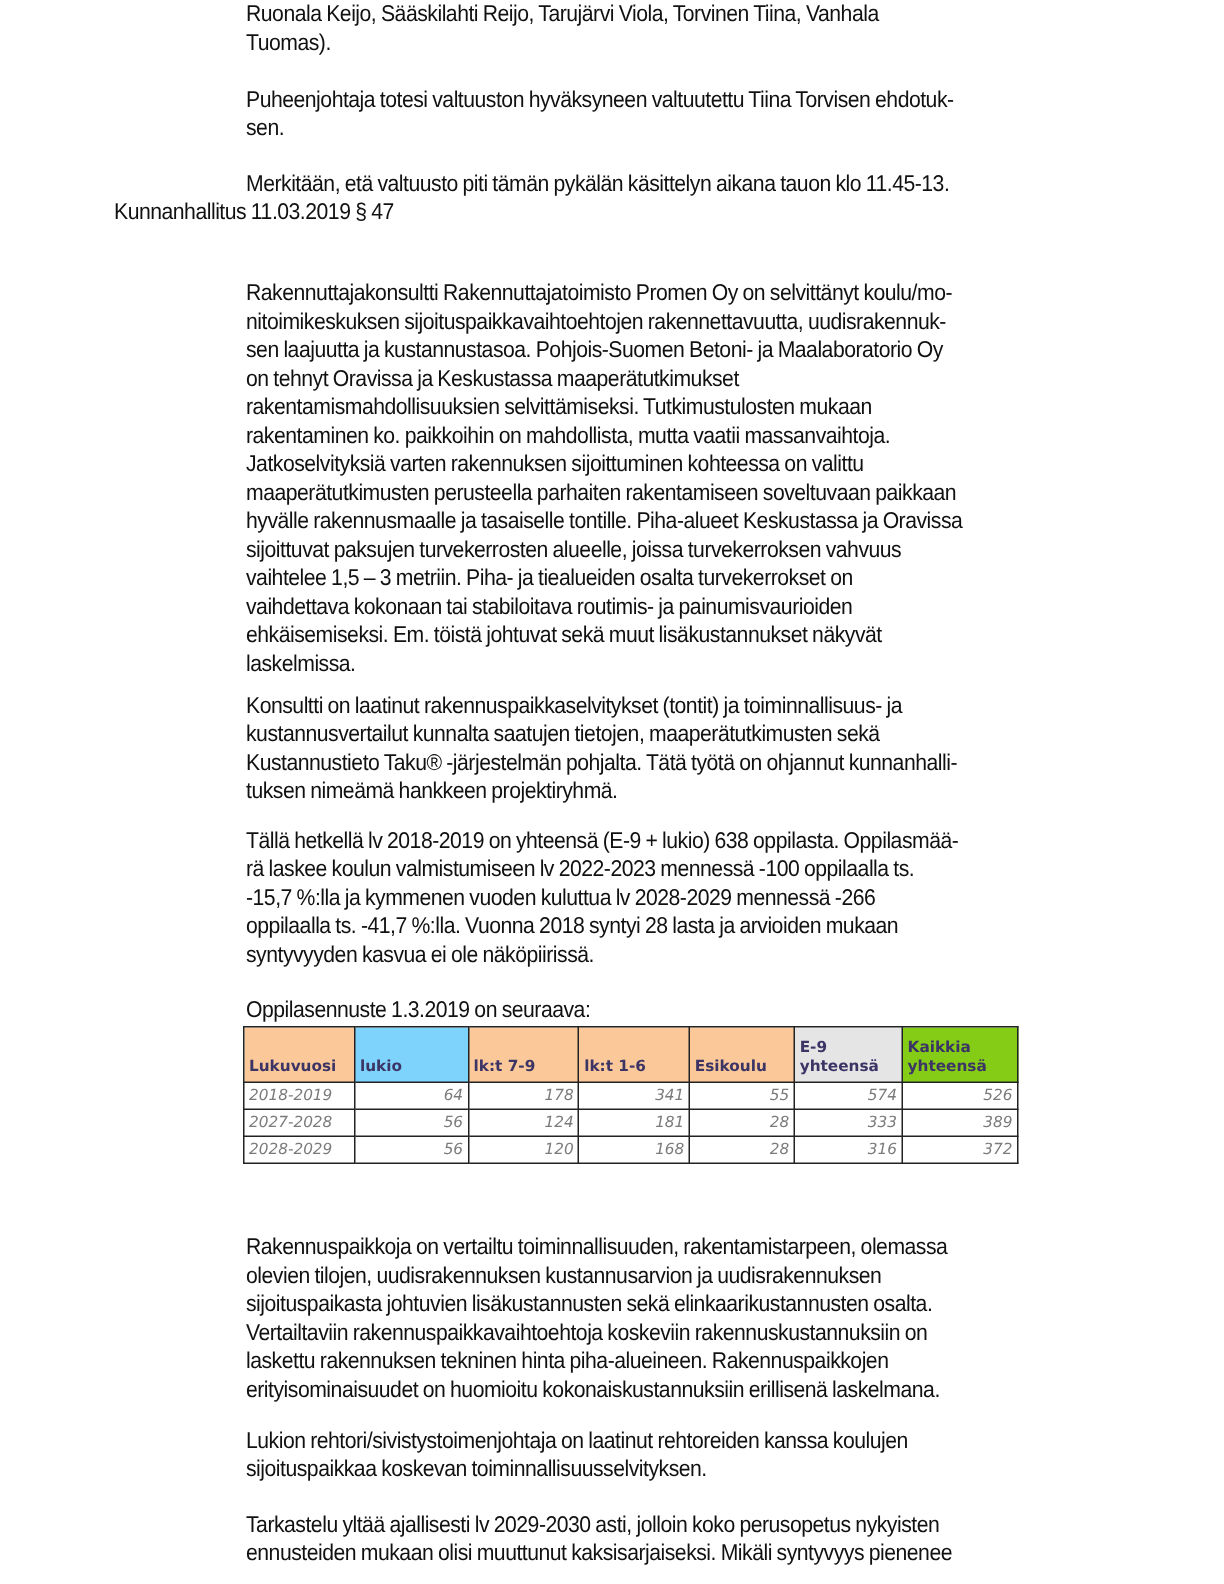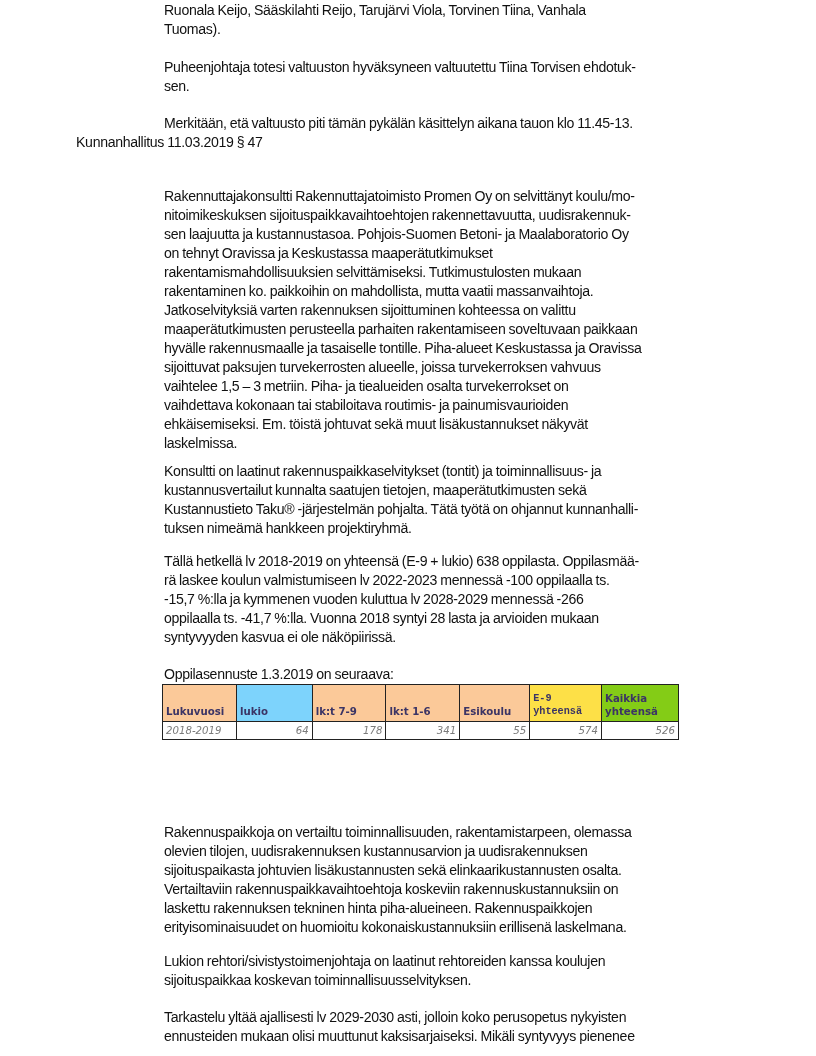--- a/index.html
+++ b/index.html
@@ -119,33 +119,51 @@
       <col style="width:72px">
       <col style="width:77px">
   </colgroup>
   <thead>
     <tr>
       <th style="background: rgb(251, 201, 153); color: rgb(59, 52, 101);"><span>Lukuvuosi</span></th>
       <th style="background: #7dd3fc; color: rgb(59, 52, 101);"><span>lukio</span></th>
       <th style="background: rgb(251, 201, 153); color: rgb(59, 52, 101);"><span>lk:t 7-9</span></th>
       <th style="background: rgb(251, 201, 153); color: rgb(59, 52, 101);"><span>lk:t 1-6</span></th>
       <th style="background: rgb(251, 201, 153); color: rgb(59, 52, 101);"><span>Esikoulu</span></th>
-      <th style="background: #fde047; color: rgb(59, 52, 101); font-family: Liberation Mono, monospace;"><span>E-9</span><br><span>yhteensä</span></th>
+      <th style="background: #e5e5e5; color: rgb(59, 52, 101);"><span>E-9</span><br><span>yhteensä</span></th>
       <th style="background: #84cc16; color: rgb(59, 52, 101);"><span>Kaikkia</span><br><span>yhteensä</span></th>
     </tr>
   </thead>
   <tbody>
     <tr>
       <td class="year">2018-2019</td>
       <td>64</td>
       <td>178</td>
       <td>341</td>
       <td>55</td>
       <td>574</td>
       <td>526</td>
+    </tr>
+    <tr>
+      <td class="year">2027-2028</td>
+      <td>56</td>
+      <td>124</td>
+      <td>181</td>
+      <td>28</td>
+      <td>333</td>
+      <td>389</td>
+    </tr>
+    <tr>
+      <td class="year">2028-2029</td>
+      <td>56</td>
+      <td>120</td>
+      <td>168</td>
+      <td>28</td>
+      <td>316</td>
+      <td>372</td>
     </tr>
   </tbody>
 </table>
 
 <div class="txt indent" style="top:822px;">
   <span class="line">Rakennuspaikkoja on vertailtu toiminnallisuuden, rakentamistarpeen, olemassa</span>
   <span class="line">olevien tilojen, uudisrakennuksen kustannusarvion ja uudisrakennuksen</span>
   <span class="line">sijoituspaikasta johtuvien lisäkustannusten sekä elinkaarikustannusten osalta.</span>
   <span class="line">Vertailtaviin rakennuspaikkavaihtoehtoja koskeviin rakennuskustannuksiin on</span>
   <span class="line">laskettu rakennuksen tekninen hinta piha-alueineen. Rakennuspaikkojen</span>

